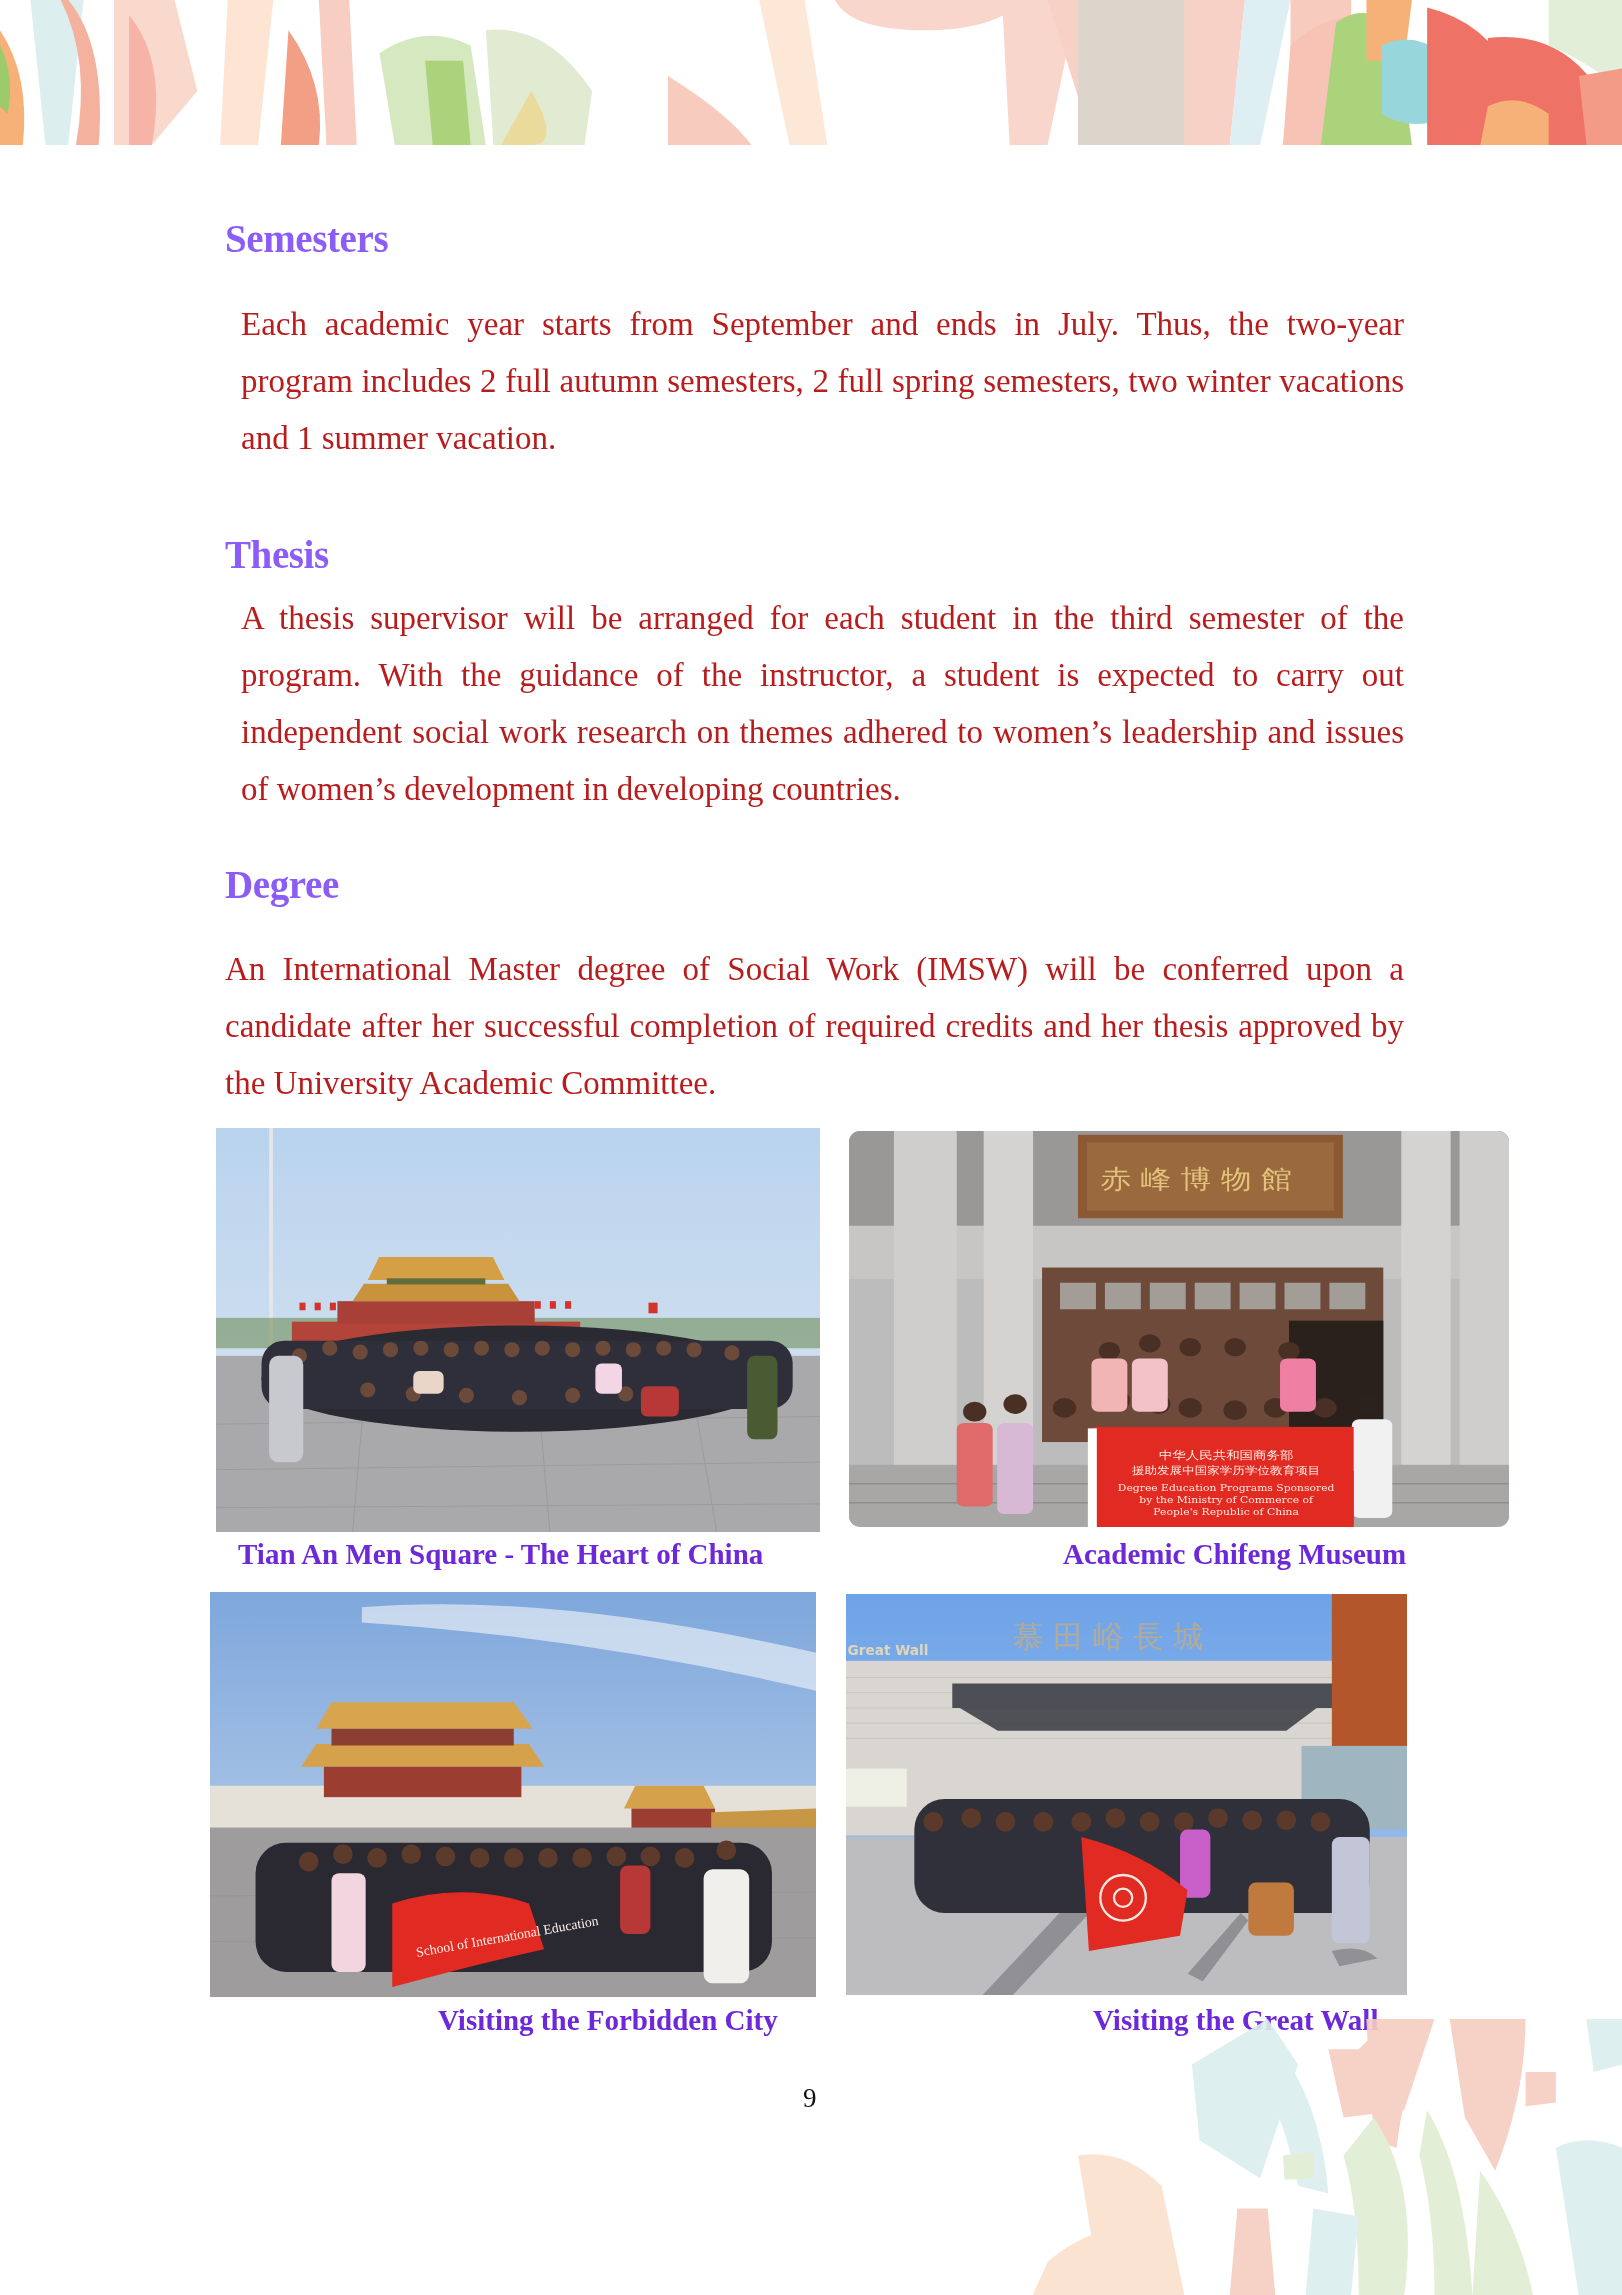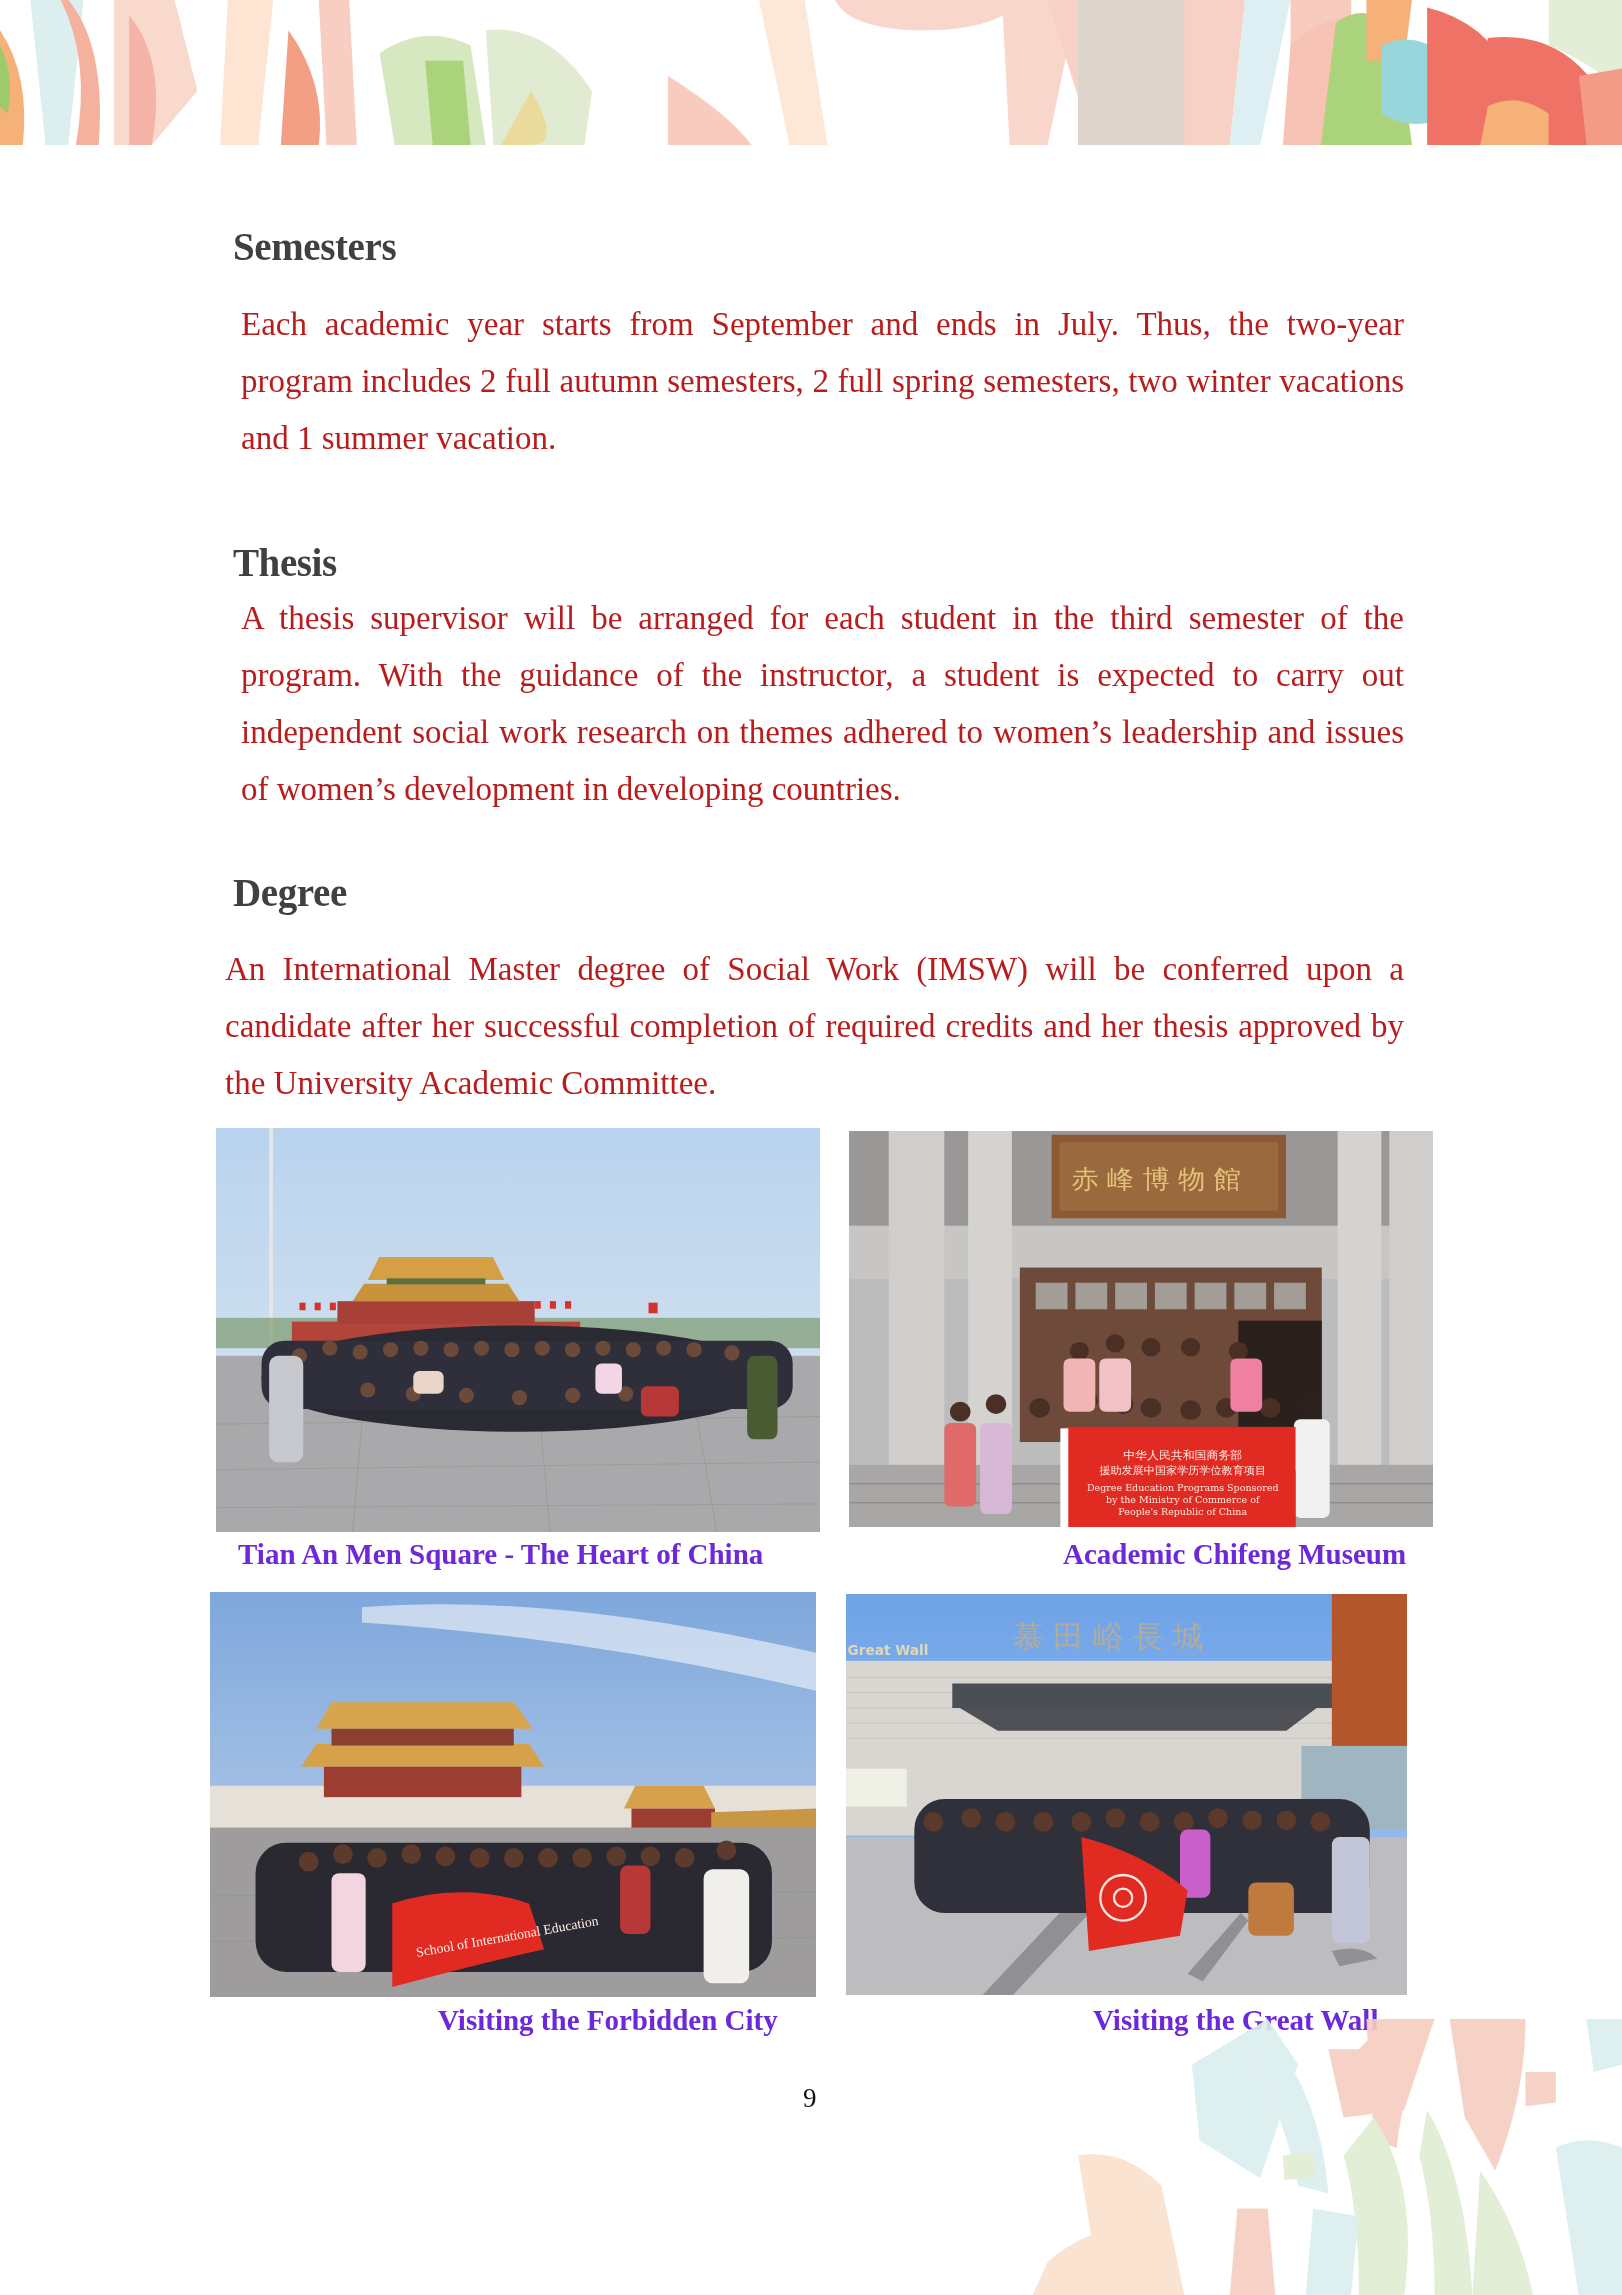--- a/index.html
+++ b/index.html
@@ -5,21 +5,21 @@
   html, body { margin:0; padding:0; background:#ffffff; }
   body { width:1623px; height:2295px; position:relative; overflow:hidden;
          font-family:"Liberation Serif", "DejaVu Serif", serif; color:#111; }
 
   
   .top-band { position:absolute; left:0; top:0; width:1623px; height:145px; overflow:hidden; }
   .top-band svg, .bottom-deco svg { display:block; }
   .bottom-deco { position:absolute; left:873px; top:2019px; width:750px; height:276px; overflow:hidden; }
 
   
-  .section-heading { position:absolute; left:225px; margin:8px; color:#404040;
+  .section-heading { position:absolute; left:225px; margin:0; color:#8b5cf6;
                      font-weight:bold; font-size:39px; line-height:46px; letter-spacing:-0.4px; }
   .para { position:absolute; margin:0; font-size:33px; line-height:57px;
           text-align:justify; text-align-last:left; color:#b91c1c; }
   .para.indent { left:241px; width:1163px; }
   .para.flush  { left:225px; width:1179px; }
 
   
   .photo { position:absolute; overflow:hidden; }
   .photo svg { width:100%; height:100%; display:block; }
   .caption { position:absolute; font-weight:bold; font-size:29px; line-height:33px;
@@ -142,21 +142,21 @@
       <rect x="70" y="300" width="45" height="140" fill="#c8c9cf" rx="12"></rect>
       <rect x="560" y="340" width="50" height="40" fill="#b83737" rx="8"></rect>
       <rect x="260" y="320" width="40" height="30" fill="#e9d6c9" rx="8"></rect>
       <rect x="500" y="310" width="35" height="40" fill="#f2d6e6" rx="8"></rect>
       <rect x="700" y="300" width="40" height="110" fill="#4a5a33" rx="10"></rect>
     </g>
   </svg>
 </div>
 <p class="caption" style="left:238px; top:1538px;">Tian An Men Square - The Heart of China</p>
 
-<div class="photo" style="left:849px; top:1131px; width:584px; height:396px;">
+<div class="photo" style="left:849px; top:1131px; width:660px; height:396px;border-radius:11px;">
   <svg viewBox="0 0 735 522" preserveAspectRatio="none">
     <rect width="735" height="522" fill="#bdbcbc"></rect>
     <rect x="0" y="0" width="735" height="125" fill="#9a9797"></rect>
     <rect x="255" y="5" width="295" height="110" fill="#8b5a34"></rect>
     <rect x="265" y="15" width="275" height="90" fill="#9a6a3e"></rect>
     <g fill="#e4c27a" font-family="DejaVu Serif, serif" font-size="34">
       <text x="280" y="75">赤 峰 博 物 館</text>
     </g>
     <rect x="0" y="125" width="735" height="70" fill="#c8c6c4"></rect>
     <rect x="215" y="180" width="380" height="230" fill="#6e4a3a"></rect>

